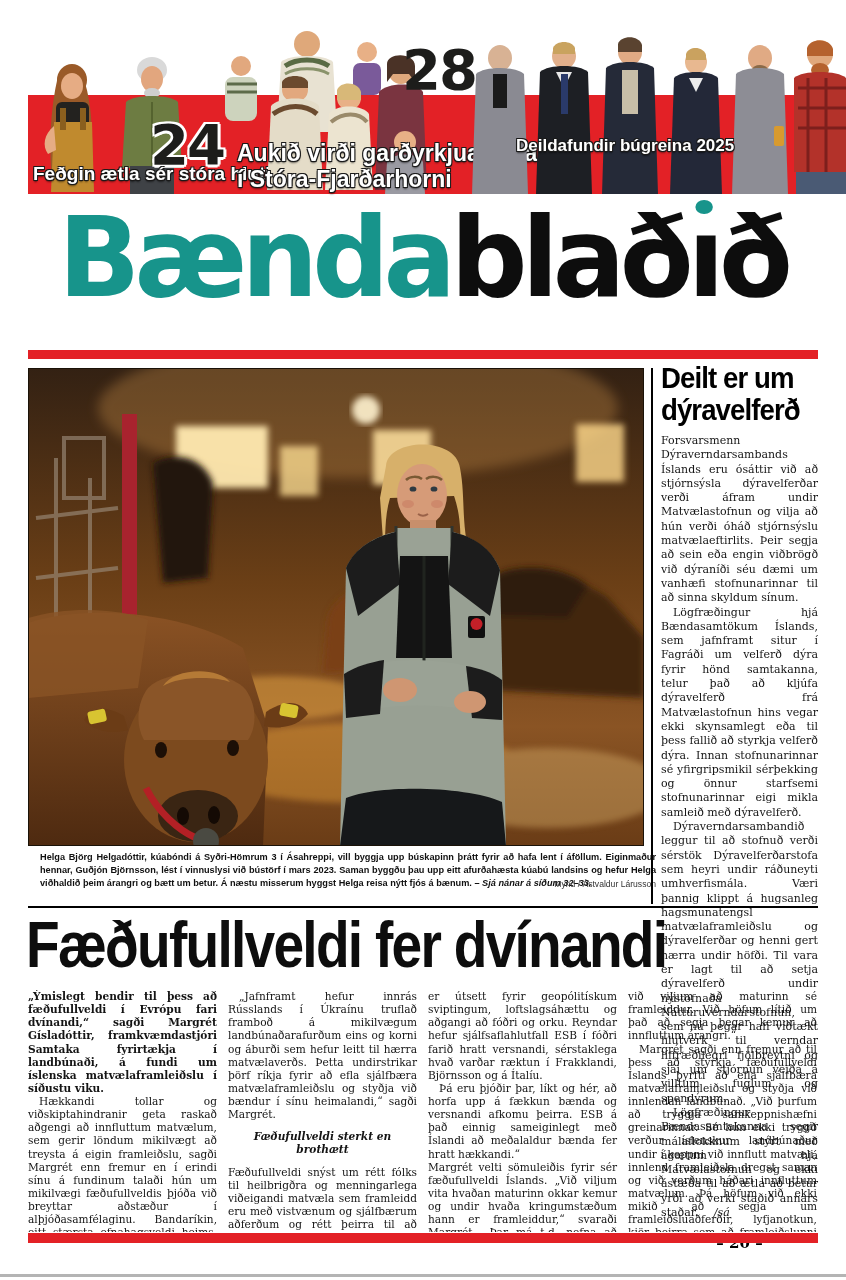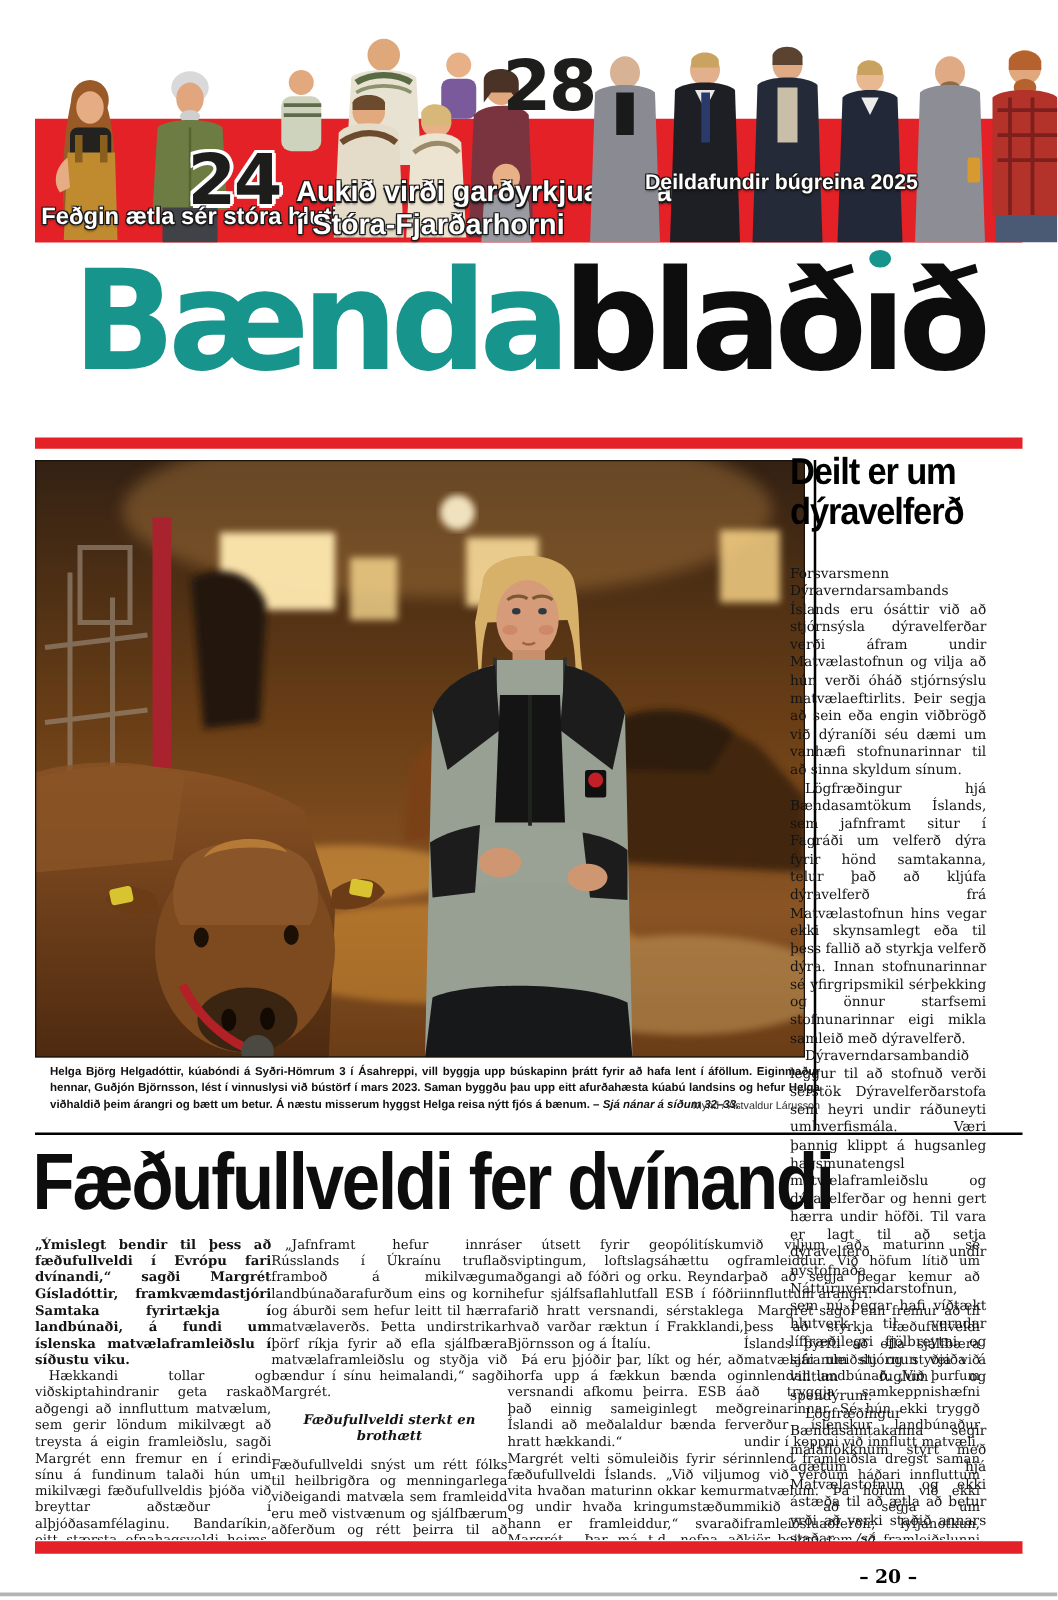--- a/index.html
+++ b/index.html
@@ -34,35 +34,35 @@
   
   .main-photo { position:absolute; left:28px; top:368px; width:616px; height:478px; overflow:hidden; background:#2b1a0e; }
   .caption { position:absolute; left:40px; top:851px; width:616px; font-size:9.2px; font-weight:bold;
     color:#111; line-height:1.4; text-align:justify; }
   .caption .see-more { font-style:italic; }
   .caption .credit { position:absolute; right:0; bottom:0; font-weight:normal; font-size:8.6px; color:#333; }
 
   .v-divider { position:absolute; left:651px; top:368px; width:1.5px; height:536px; background:#000; }
 
   
-  .side-article { position:absolute; left:632px; top:362px; width:157px; }
+  .side-article { position:absolute; left:661px; top:362px; width:157px; }
   .side-headline { font-weight:bold; font-size:30px; line-height:1.05; letter-spacing:-1px; color:#000;
     transform:scaleX(0.92); transform-origin:left; white-space:nowrap; }
-  .side-body { margin-top:27px; font-family:"DejaVu Serif", serif; font-size:11px; line-height:1.3;
+  .side-body { margin-top:9px; font-family:"DejaVu Serif", serif; font-size:11px; line-height:1.3;
     text-align:justify; color:#141414; }
   .side-body p { margin:0; }
   .side-body p + p { text-indent:12px; }
   .sig { font-style:italic;padding-left:12px; }
   .page-ref { margin-top:14px; text-align:center; font-weight:bold; font-size:15px; font-family:"DejaVu Serif", serif; }
 
   
   .black-rule { position:absolute; left:28px; top:906px; width:790px; height:2px; background:#000; }
   .main-headline { position:absolute; left:26px; top:912px; font-weight:bold; font-size:64px; line-height:1.05;
     letter-spacing:-2px; color:#0d0d0d; transform:scaleX(0.86); transform-origin:left; white-space:nowrap; }
-  .columns { position:absolute; left:28px; top:990px; width:790px; height:242px; display:flex; overflow:hidden; }
+  .columns { position:absolute; left:28px; top:990px; width:790px; height:242px; display:flex; gap:11px; overflow:hidden; }
   .col { width:189px; font-family:"DejaVu Serif", serif; font-size:10.6px; line-height:1.24; text-align:justify; color:#141414; }
   .col p { margin:0; }
   .col .lead { font-weight:bold; }
   .col .indent { text-indent:11px; }
   .col .subhead { text-align:center; font-weight:bold; font-style:italic; text-indent:0; margin:9px 0 9px 0; }
   .bottom-red-bar { position:absolute; left:28px; top:1233px; width:790px; height:10px; background:#e32126; }
   .page-edge { position:absolute; left:0; top:1274px; width:846px; height:2.5px; background:#b4b4b4; }
 </style>
 </head>
 <body>

